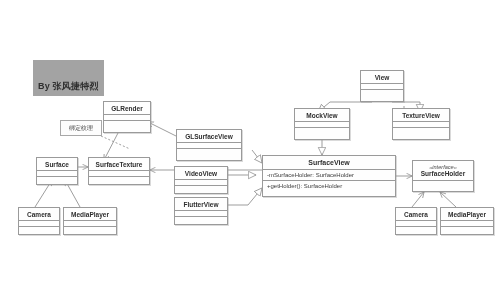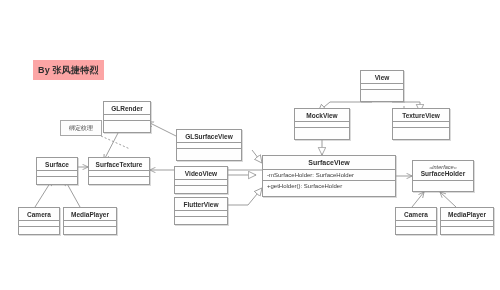--- a/index.html
+++ b/index.html
@@ -98,22 +98,22 @@
     border-top: 6px solid #ffffff;
     border-right: 0;
   }
   #title {
     position: absolute;
     left: 33px;
     top: 60px;
     font-size: 9px;
     font-weight: bold;
     color: #2f2f2f;
-    background: #fca5a5;
-    padding: 4px 5px 3px 5px;
+    background: #a3a3a3;
+    padding: 20px 5px 3px 5px;
     white-space: nowrap;
     letter-spacing: 0.2px;
   }
 </style>
 </head>
 <body>
 
 <div id="canvas">
 
   <div id="title">By 张风捷特烈</div>

